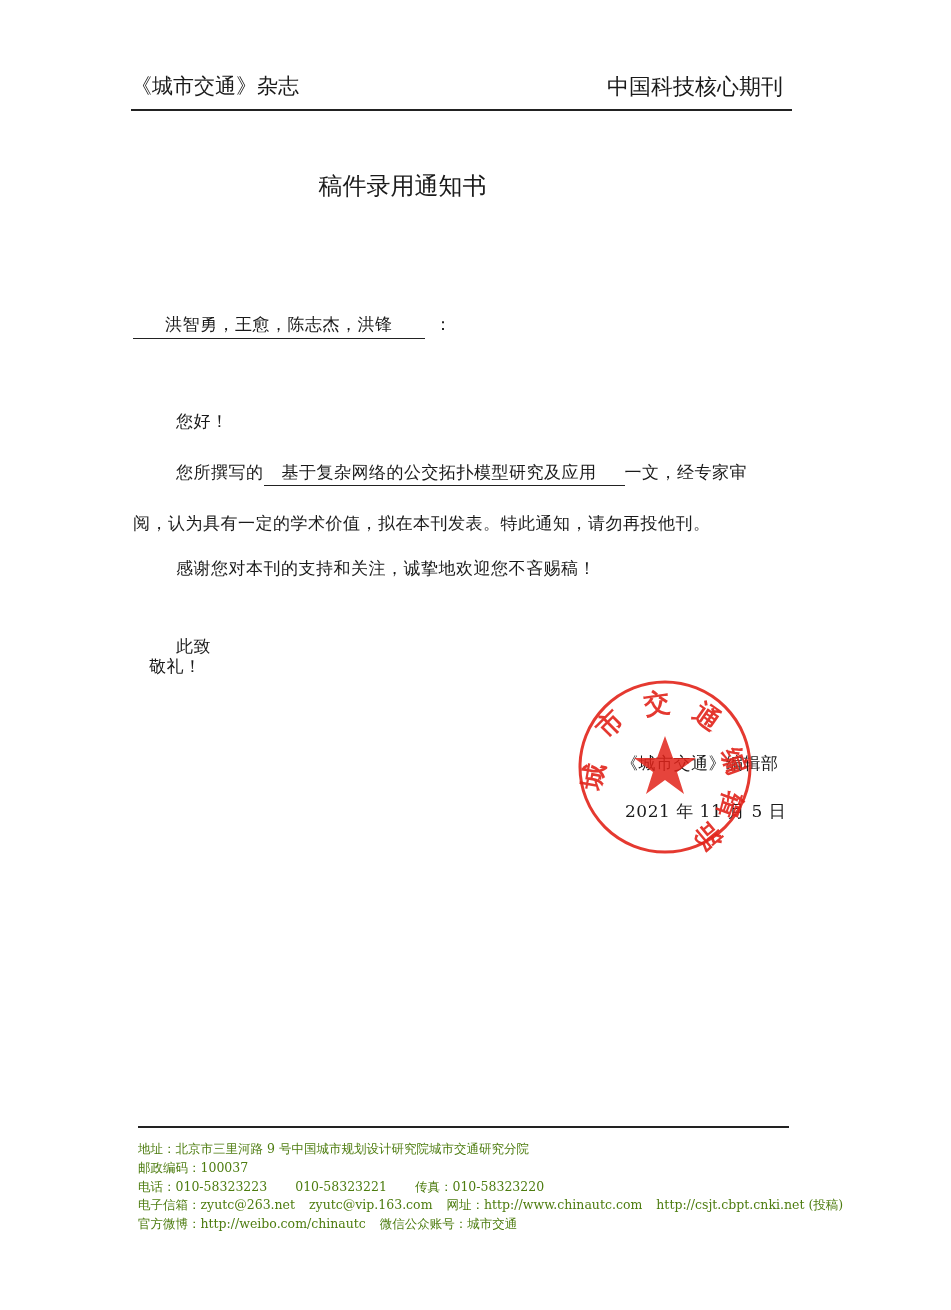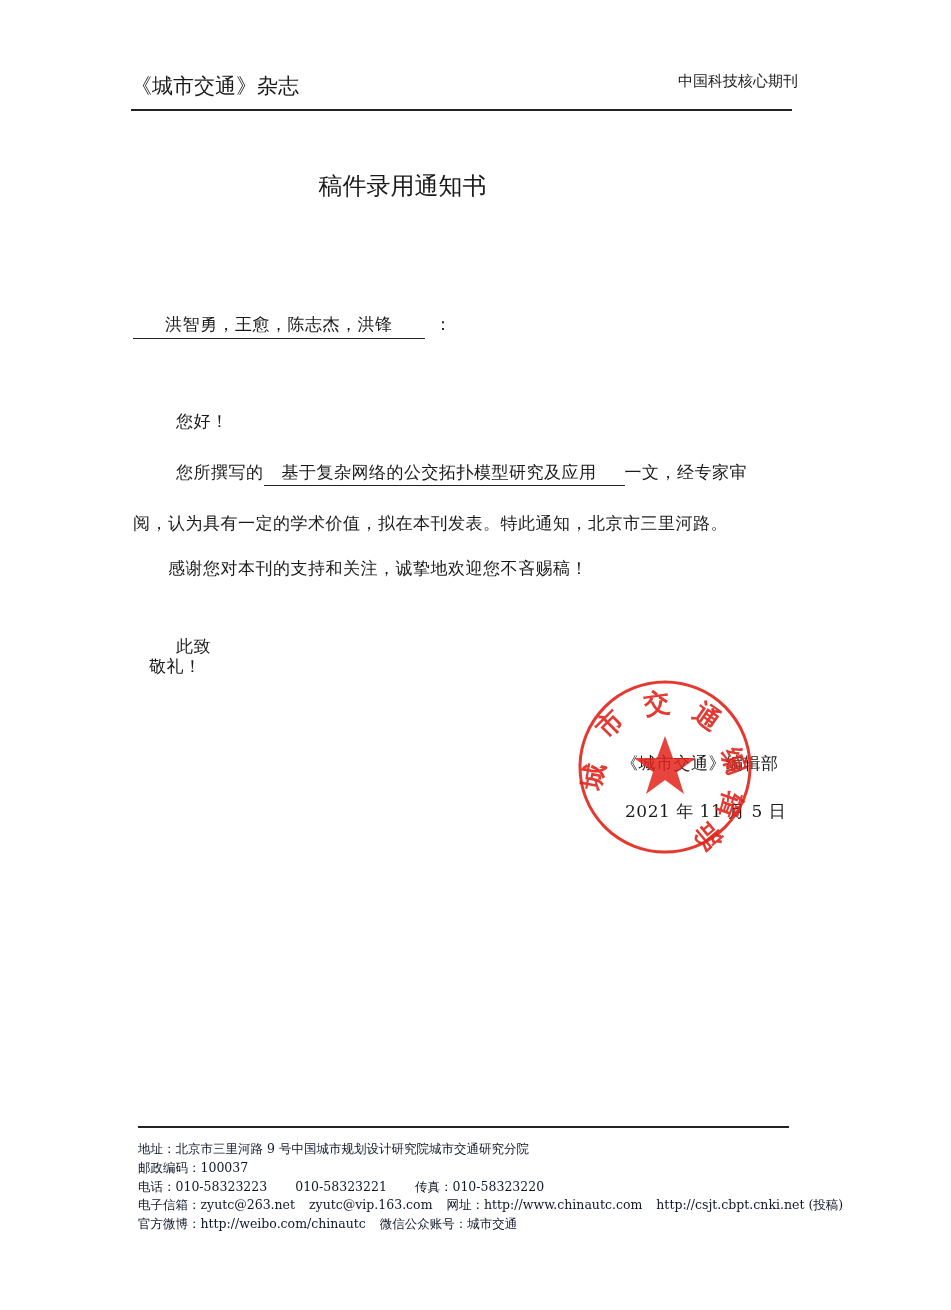--- a/index.html
+++ b/index.html
@@ -3,40 +3,40 @@
   <meta charset="utf-8">
   <style>
     html, body { margin: 0; padding: 0; }
     body {
       width: 951px; height: 1310px; background: #ffffff; position: relative; overflow: hidden;
       font-family: "DejaVu Serif", "Liberation Serif", serif; color: #1a1a1a;
     }
     .abs { position: absolute; white-space: nowrap; }
     .sans { font-family: "DejaVu Sans", "Liberation Sans", sans-serif; }
     .hdr-left { left: 131px; top: 72px; font-size: 21px; }
-    .hdr-right { right: 153px; top: 72px; font-size: 15px; }
+    .hdr-right { right: 168px; top: 72px; font-size: 22px; }
     .hdr-rule { left: 131px; top: 109px; width: 661px; height: 0; border-top: 2px solid #222; }
     .title { left: 0; width: 805px; text-align: center; top: 170px; font-size: 24px; }
     .body-text { font-size: 17px; letter-spacing: 0.5px; }
     .addressee { left: 133px; top: 313px; }
     .addressee .ul { display: inline-block; border-bottom: 1px solid #222; padding: 0 32px 2px 32px; }
     .colon { margin-left: 10px; }
     .greet { left: 176px; top: 410px; }
     .p1a { left: 176px; top: 461px; }
     .p1a .ul { display: inline-block; border-bottom: 1px solid #222; padding: 0 28px 1px 18px; }
     .p1b { left: 133px; top: 512px; }
-    .p2 { left: 168px; top: 557px; }
+    .p2 { left: 176px; top: 557px; }
     .p3 { left: 176px; top: 635px; }
     .p4 { left: 133px; top: 655px; margin-left: 16px; }
     .sig-dept { left: 621px; top: 752px; }
     .sig-date { left: 625px; top: 800px; }
     .seal { position: absolute; left: 576px; top: 678px; width: 178px; height: 178px; pointer-events: none; }
     .seal svg { width: 100%; height: 100%; }
     .ftr-rule { left: 138px; top: 1126px; width: 651px; height: 0; border-top: 2px solid #222; }
-    .ftr { left: 138px; font-size: 12.5px; color: #0f172a; }
+    .ftr { left: 138px; font-size: 12.5px; color: #4d7c0f; }
     .f1 { top: 1141px; } .f2 { top: 1160px; } .f3 { top: 1179px; } .f4 { top: 1197px; } .f5 { top: 1216px; }
     .gap { display: inline-block; width: 28px; }
     .gap-s { display: inline-block; width: 14px; }
   </style>
 </head>
 <body>
 
 <div class="abs hdr-left sans">《城市交通》杂志</div>
 <div class="abs hdr-right sans">中国科技核心期刊</div>
 <div class="abs hdr-rule"></div>
@@ -45,21 +45,21 @@
 
 <div class="abs body-text addressee">
   <span class="ul">洪智勇，王愈，陈志杰，洪锋</span><span class="colon">：</span>
 </div>
 
 <div class="abs body-text greet">您好！</div>
 
 <div class="abs body-text p1a">
   <span>您所撰写的</span><span class="ul">基于复杂网络的公交拓扑模型研究及应用</span><span>一文，经专家审</span>
 </div>
-<div class="abs body-text p1b">阅，认为具有一定的学术价值，拟在本刊发表。特此通知，北京市三里河路。</div>
+<div class="abs body-text p1b">阅，认为具有一定的学术价值，拟在本刊发表。特此通知，请勿再投他刊。</div>
 
 <div class="abs body-text p2">感谢您对本刊的支持和关注，诚挚地欢迎您不吝赐稿！</div>
 <div class="abs body-text p3">此致</div>
 <div class="abs body-text p4">敬礼！</div>
 
 <div class="abs body-text sig-dept">《城市交通》编辑部</div>
 <div class="abs body-text sig-date">2021 年  11  月  5  日</div>
 
 <div class="seal">
   <svg viewBox="0 0 178 178" xmlns="http://www.w3.org/2000/svg">

